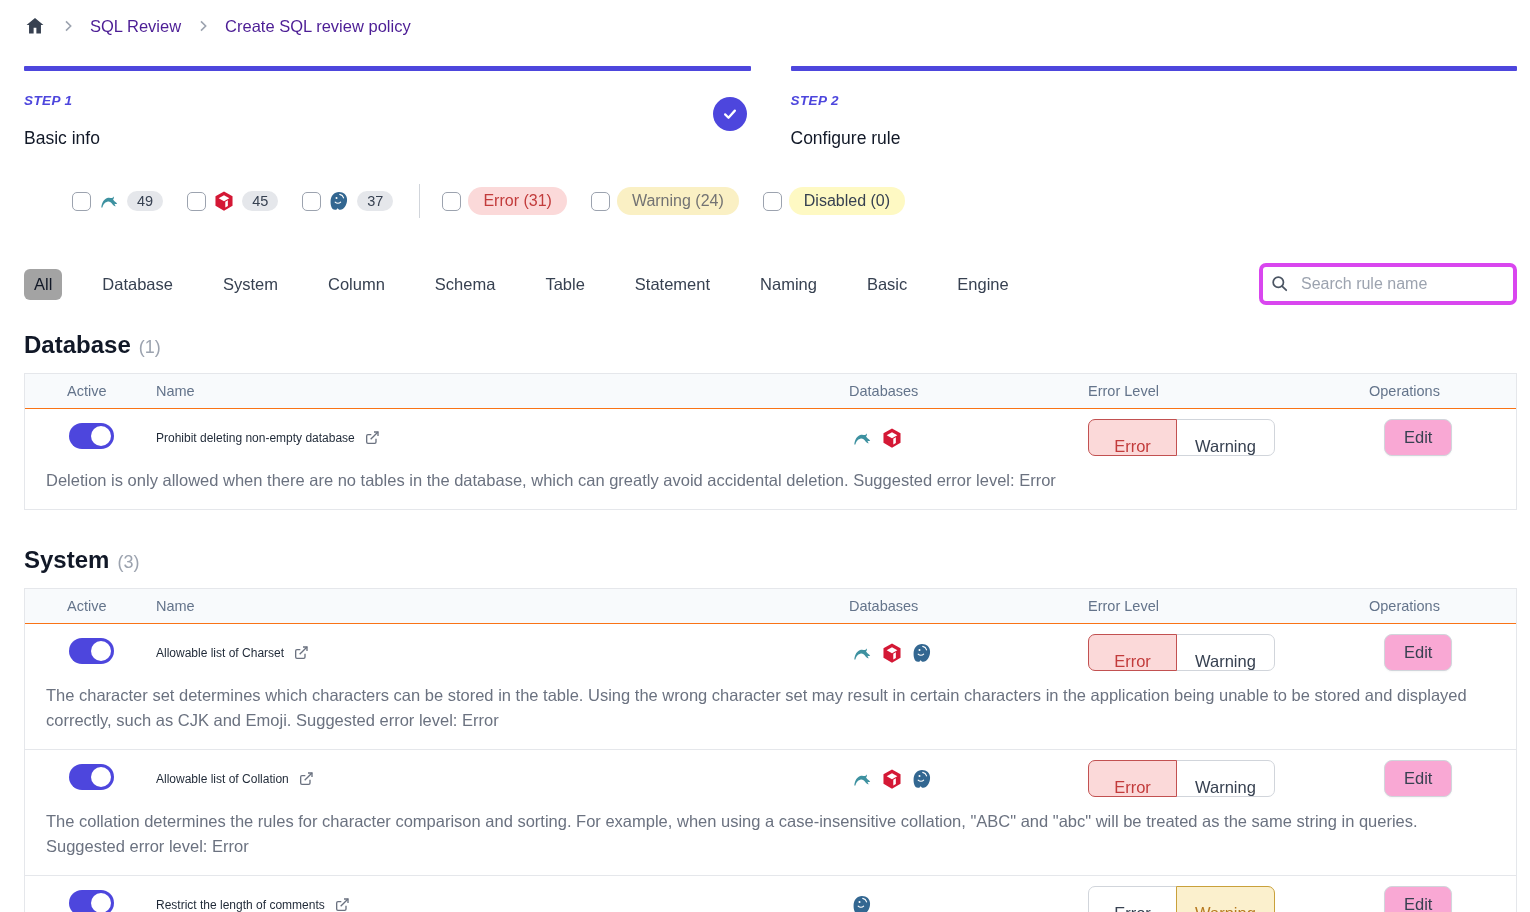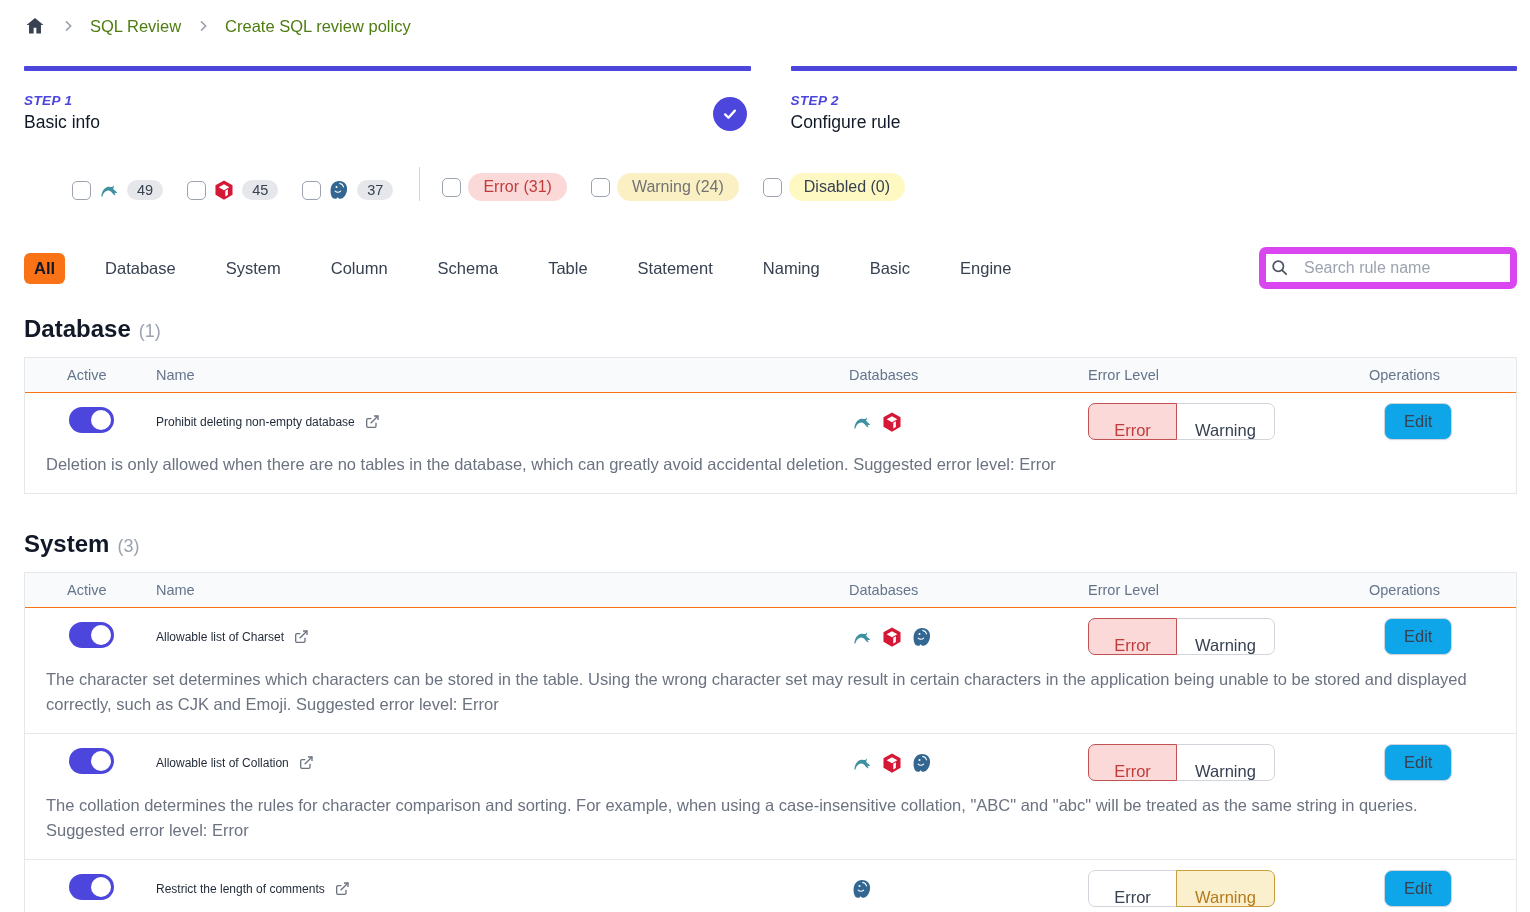--- a/index.html
+++ b/index.html
@@ -2,50 +2,50 @@
 <html><head>
 <meta charset="utf-8">
 <style>
   * { margin:0; padding:0; box-sizing:border-box; }
   html,body { background:#fff; font-family:"Liberation Sans", sans-serif; color:#1f2937; }
   body { width:1530px; }
   .page { padding:12px 13px 24px 24px; }
 
   
   .breadcrumb { display:flex; align-items:center; gap:14px; height:28px; }
-  .breadcrumb .crumb { font-size:16.5px; color:#4d7c0f; cursor:pointer; }
+  .breadcrumb .crumb { font-size:16.5px; color:#4c1d95; cursor:pointer; }
   .crumb-sep svg { display:block; }
   .home-ic svg { display:block; }
 
   
   .steps { display:flex; gap:40px; margin-top:26px; }
   .step { flex:1; position:relative; }
   .step-bar { height:5px; background:#4d46dd; border-radius:1px; }
   .step-label { margin-top:22px; font-size:13.5px; font-weight:bold; letter-spacing:.4px; color:#4d46dd;font-style:italic; }
-  .step-title { margin-top:4px; font-size:17.5px; color:#111827; }
+  .step-title { margin-top:20px; font-size:17.5px; color:#111827; }
   .step-check { position:absolute; top:31px; right:4px; width:34px; height:34px; border-radius:50%; background:#4d46dd; display:flex; align-items:center; justify-content:center; }
 
   
-  .filters { display:flex; align-items:flex-end; margin-top:36px; height:32px;padding-left:48px; }
+  .filters { display:flex; align-items:center; margin-top:36px; height:32px;padding-left:48px; }
   .filter-item { display:flex; align-items:center; gap:7px; margin-right:24px; cursor:pointer; }
   .checkbox { width:19px; height:19px; border:1.5px solid #9ca3af; border-radius:5px; background:#fff; flex:0 0 auto; }
   .count-badge { background:#e5e7eb; color:#374151; border-radius:12px; padding:2px 10px; font-size:14.5px; }
   .v-divider { width:1px; height:34px; background:#d1d5db; margin:0 22px 0 2px; }
   .level-pill { border-radius:16px; padding:5px 15px; font-size:16px; }
   .pill-error { background:#fbd9d9; color:#c23b3b; }
   .pill-warning { background:#faf0c4; color:#737373; }
   .pill-disabled { background:#fef9c3; color:#374151; }
 
   
   .tabs-row { display:flex; align-items:center; justify-content:space-between; margin-top:46px; }
   .tabs { display:flex; align-items:center; gap:30px; }
   .tab { font-size:16.5px; color:#374151; padding:6px 10px; border-radius:6px; cursor:pointer; white-space:nowrap; }
-  .tab.active { background:#f97316; color:#111827;font-weight:bold; }
+  .tab.active { background:#a3a3a3; color:#111827; }
   .search-box { position:relative; width:258px; }
-  .search-box input { width:100%; height:42px; border:7px solid #d946ef; border-radius:7px; padding:0 12px 0 38px; font-size:16px; color:#374151; outline:none; font-family:"Liberation Sans", sans-serif; }
+  .search-box input { width:100%; height:42px; border:4px solid #d946ef; border-radius:7px; padding:0 12px 0 38px; font-size:16px; color:#374151; outline:none; font-family:"Liberation Sans", sans-serif; }
   .search-box input::placeholder { color:#9ca3af; }
   .search-ic { position:absolute; left:11px; top:11px; }
 
   
   .section-head { margin-top:26px; display:flex; align-items:baseline; gap:8px; }
   .section-title { font-size:24px; font-weight:bold; color:#111827; }
   .section-count { font-size:18px; color:#9ca3af; }
 
   
   .tbl { border:1px solid #e5e7eb; margin-top:14px; }
@@ -72,21 +72,21 @@
   
   .cell-level { display:flex; }
   .lvl { height:37px; min-width:89px; padding:17px 18px; font-size:16.5px; font-family:"Liberation Sans", sans-serif; background:#fff; border:1px solid #d1d5db; color:#374151; cursor:pointer; }
   .lvl-left { border-radius:7px 0 0 7px; }
   .lvl-right { border-radius:0 7px 7px 0; margin-left:-1px; }
   .lvl.sel-error { background:#fbd9d9; border:1px solid #c25151; color:#c23b3b; position:relative; z-index:1; }
   .lvl.sel-warning { background:#fbf0cd; border:1px solid #c9a13b; color:#b7791f; position:relative; z-index:1; }
 
   
   .cell-ops { padding-left:17px; }
-  .edit-btn { height:37px; padding:0 19px; background:#0ea5e9; border:1px solid #d1d5db; border-radius:8px; font-size:16.5px; color:#374151; cursor:pointer; font-family:"Liberation Sans", sans-serif; box-shadow:0 1px 2px rgba(0,0,0,.04); }
+  .edit-btn { height:37px; padding:0 19px; background:#f9a8d4; border:1px solid #d1d5db; border-radius:8px; font-size:16.5px; color:#374151; cursor:pointer; font-family:"Liberation Sans", sans-serif; box-shadow:0 1px 2px rgba(0,0,0,.04); }
 
   .rule-desc { padding:2px 24px 16px 21px; font-size:16.5px; line-height:25px; color:#6b7280; }
 </style>
 </head>
 <body>
 
 <div class="page">
 
   <div class="breadcrumb">
     <span class="home-ic">

